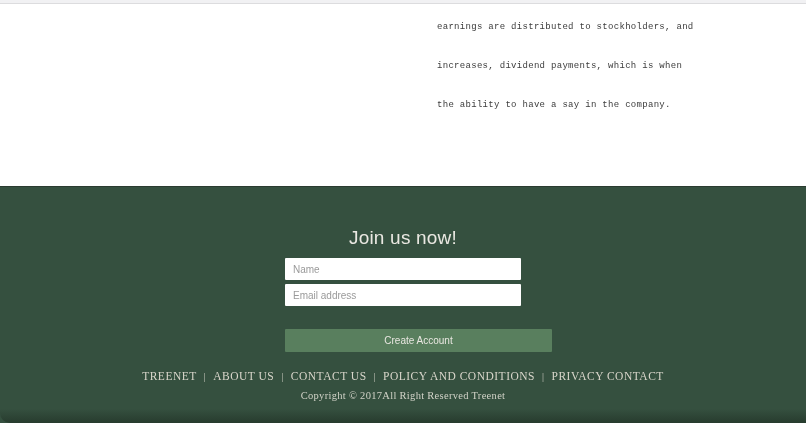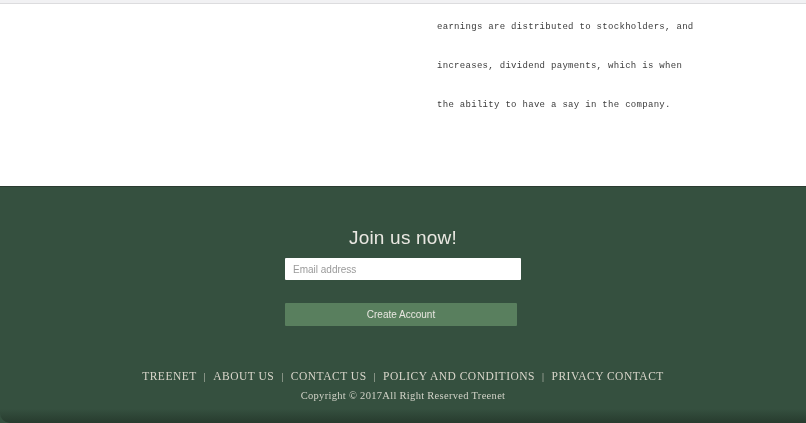--- a/index.html
+++ b/index.html
@@ -93,21 +93,21 @@
     border-radius: 1px;
   }
   .signup-form input::placeholder {
     color: #9a9a9a;
     opacity: 1;
   }
   .signup-form .email-row { margin-top: 0; }
   .create-btn {
     display: block;
     box-sizing: border-box;
-    width: 232px;
+    width: 267px;
     height: 23px;
     margin-top: 23px;
     border: none;
     background: var(--btn-bg, #597f5e);
     color: #e9e7e1;
     font-family: "Liberation Sans", sans-serif;
     font-size: 10px;
     cursor: pointer;
     border-radius: 1px;
   }
@@ -161,20 +161,21 @@
     <div>earnings are distributed to stockholders, and</div>
     <div>increases, dividend payments, which is when</div>
     <div>the ability to have a say in the company.</div>
   </div>
 
   <div class="footer">
 
     <h2 class="join-heading">Join us now!</h2>
 
     <form class="signup-form">
+      <input type="text" class="name-row" placeholder="Name" style="">
       <input type="text" class="email-row" placeholder="Email address" style="">
       <button type="submit" class="create-btn">Create Account</button>
     </form>
 
     <nav class="footer-nav">
       <a>TREENET</a><span class="sep">|</span><a>ABOUT US</a><span class="sep">|</span><a>CONTACT US</a><span class="sep">|</span><a>POLICY AND CONDITIONS</a><span class="sep">|</span><a>PRIVACY CONTACT</a>
     </nav>
 
     <div class="copyright">
       <span>Copyright © 2017</span><span class="copy-right-part">All Right Reserved Treenet</span>

